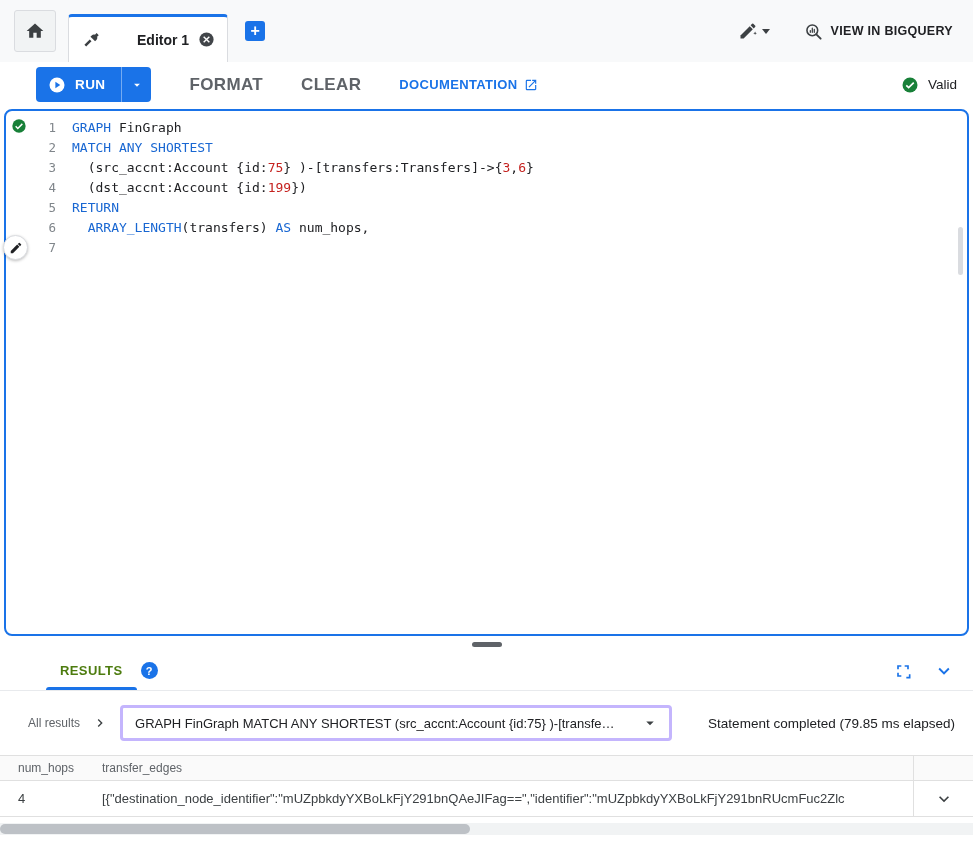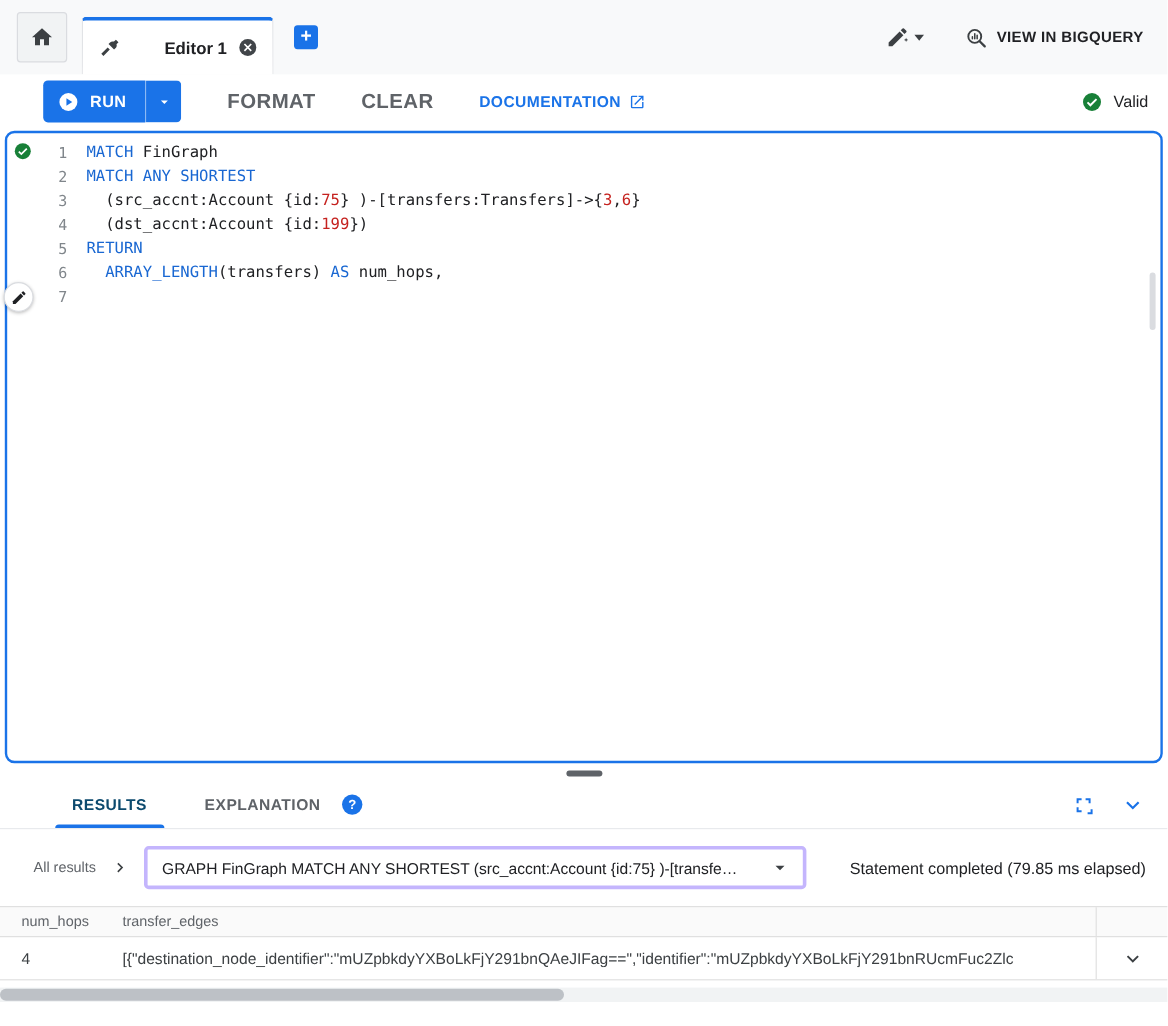--- a/index.html
+++ b/index.html
@@ -74,21 +74,21 @@
   .v-scroll { position: absolute; right: 2px; top: 4px; bottom: 4px; width: 10px; }
   .v-thumb { position: absolute; top: 112px; right: 2px; width: 5px; height: 48px; background: #dadce0; border-radius: 3px; }
 
   
   .drag-handle { width: 30px; height: 5px; background: #5f6368; border-radius: 3px; margin: 6px auto 4px auto; cursor: row-resize; }
 
   
   .rtabs { height: 40px; display: flex; align-items: center; padding-left: 36px; border-bottom: 1px solid #e8eaed; }
   .rtab { font-size: 13px; font-weight: 700; letter-spacing: .4px; color: #5f6368; height: 100%;
     display: flex; align-items: center; padding: 0 24px; position: relative; cursor: pointer; }
-  .rtab.active { color: #0c4a6e; text-align: center; }
+  .rtab.active { color: #4d7c0f; text-align: center; }
   .rtab.active::after { content: ""; position: absolute; left: 10px; right: 10px; bottom: 0; height: 3px;
     background: #1a73e8; border-radius: 3px 3px 0 0; }
   .help-circle { width: 17px; height: 17px; border-radius: 50%; background: #1a73e8; color: #fff;
     font-size: 11px; font-weight: 700; display: grid; place-items: center; margin-left: -6px; cursor: pointer; }
   .rtabs-right { margin-left: auto; display: flex; align-items: center; gap: 20px; padding-right: 18px; }
   .icon-btn { background: none; border: none; display: grid; place-items: center; }
 
   
   .query-row { height: 64px; display: flex; align-items: center; padding: 0 18px 0 28px; justify-content: flex-end; }
   .all-results { font-size: 12px; color: #5f6368; cursor: pointer; }
@@ -199,21 +199,21 @@
   </div>
 
   <div class="editor">
     <div class="gutter-icons">
       <svg width="16" height="16" viewBox="0 0 24 24">
           <circle cx="12" cy="12" r="10" fill="#188038"></circle>
           <path d="M7 12.4l3.2 3.2 6.8-6.8" stroke="#fff" stroke-width="2.2" fill="none"></path>
         </svg>
     </div>
     <div class="code-lines">
-        <div class="code-line"><span class="line-num">1</span><span class="line-code"><span class="seg-kw">MATCH</span><span class="seg-p"> FinGraph</span></span></div>
+        <div class="code-line"><span class="line-num">1</span><span class="line-code"><span class="seg-kw">GRAPH</span><span class="seg-p"> FinGraph</span></span></div>
         <div class="code-line"><span class="line-num">2</span><span class="line-code"><span class="seg-kw">MATCH ANY SHORTEST</span></span></div>
         <div class="code-line"><span class="line-num">3</span><span class="line-code"><span class="seg-p">  (src_accnt:Account {id:</span><span class="seg-n">75</span><span class="seg-p">} )-[transfers:Transfers]-&gt;{</span><span class="seg-n">3</span><span class="seg-p">,</span><span class="seg-n">6</span><span class="seg-p">}</span></span></div>
         <div class="code-line"><span class="line-num">4</span><span class="line-code"><span class="seg-p">  (dst_accnt:Account {id:</span><span class="seg-n">199</span><span class="seg-p">})</span></span></div>
         <div class="code-line"><span class="line-num">5</span><span class="line-code"><span class="seg-kw">RETURN</span></span></div>
         <div class="code-line"><span class="line-num">6</span><span class="line-code"><span class="seg-p">  </span><span class="seg-kw">ARRAY_LENGTH</span><span class="seg-p">(transfers) </span><span class="seg-kw">AS</span><span class="seg-p"> num_hops,</span></span></div>
         <div class="code-line"><span class="line-num">7</span></div>
       </div>
     <div class="pencil-badge">
       <svg width="14" height="14" viewBox="0 0 24 24" fill="#202124">
           <path d="M3 17.25V21h3.75L17.81 9.94l-3.75-3.75L3 17.25z"></path>
@@ -223,23 +223,20 @@
     <div class="v-scroll">
         <div class="v-thumb"></div>
       </div>
   </div>
 
   <div class="drag-handle"></div>
 
   <div class="rtabs">
     <div class="rtab active">
       <span>RESULTS</span>
-    </div>
-    <div class="rtab">
-      <span>EXPLANATION</span>
     </div>
     <div class="help-circle">
       <span>?</span>
     </div>
     <div class="rtabs-right">
       <button class="icon-btn">
         <svg width="20" height="20" viewBox="0 0 24 24" fill="#1a73e8">
             <path d="M7 14H5v5h5v-2H7v-3zM5 10h2V7h3V5H5v5zm14 9h-3v2h5v-5h-2v3zM14 5v2h3v3h2V5h-5z"></path>
           </svg>
       </button>

